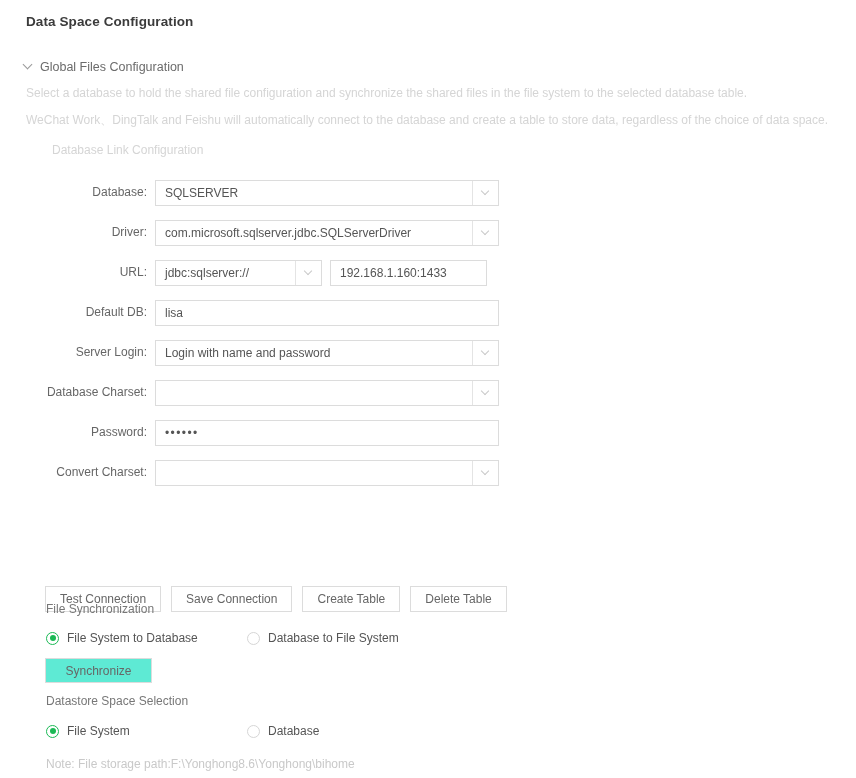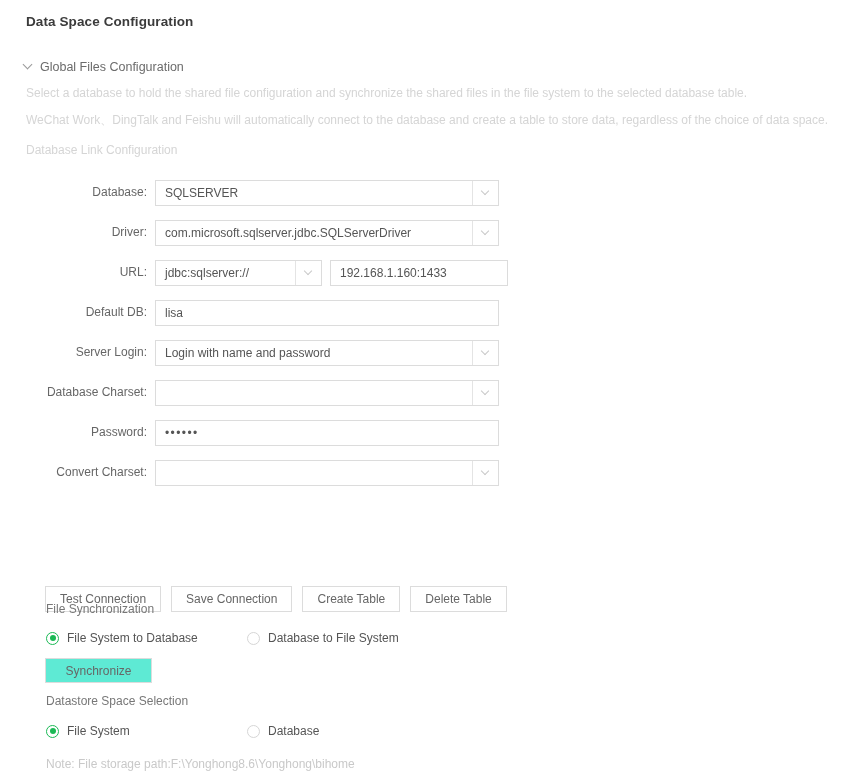--- a/index.html
+++ b/index.html
@@ -55,21 +55,21 @@
   
   .hint {
     position: absolute;
     left: 26px;
     color: #d5d5d5;
     font-size: 12px;
     white-space: nowrap;
   }
   .hint-1 { top: 86px; }
   .hint-2 { top: 112px; }
-  .hint-3 { top: 143px; }
+  .hint-3 { top: 143px; margin-left: 26px; }
 
   
   .form { position: absolute; left: 0; top: 180px; width: 856px; }
   .row {
     position: relative;
     height: 26px;
     margin-bottom: 14px;
   }
   .row .lbl {
     position: absolute;
@@ -129,21 +129,21 @@
 
   
   .ctrl.plain .val { padding-right: 9px; }
 
   
   .ctrl.url-select { width: 167px; }
   .url-input {
     position: absolute;
     left: 330px;
     top: 0;
-    width: 178px;
+    width: 157px;
     height: 26px;
     border: 1px solid #dcdcdc;
     background: #ffffff;
     display: flex;
     align-items: center;
     padding: 0 9px;
     font-size: 12px;
     color: #555555;
     white-space: nowrap;
   }

